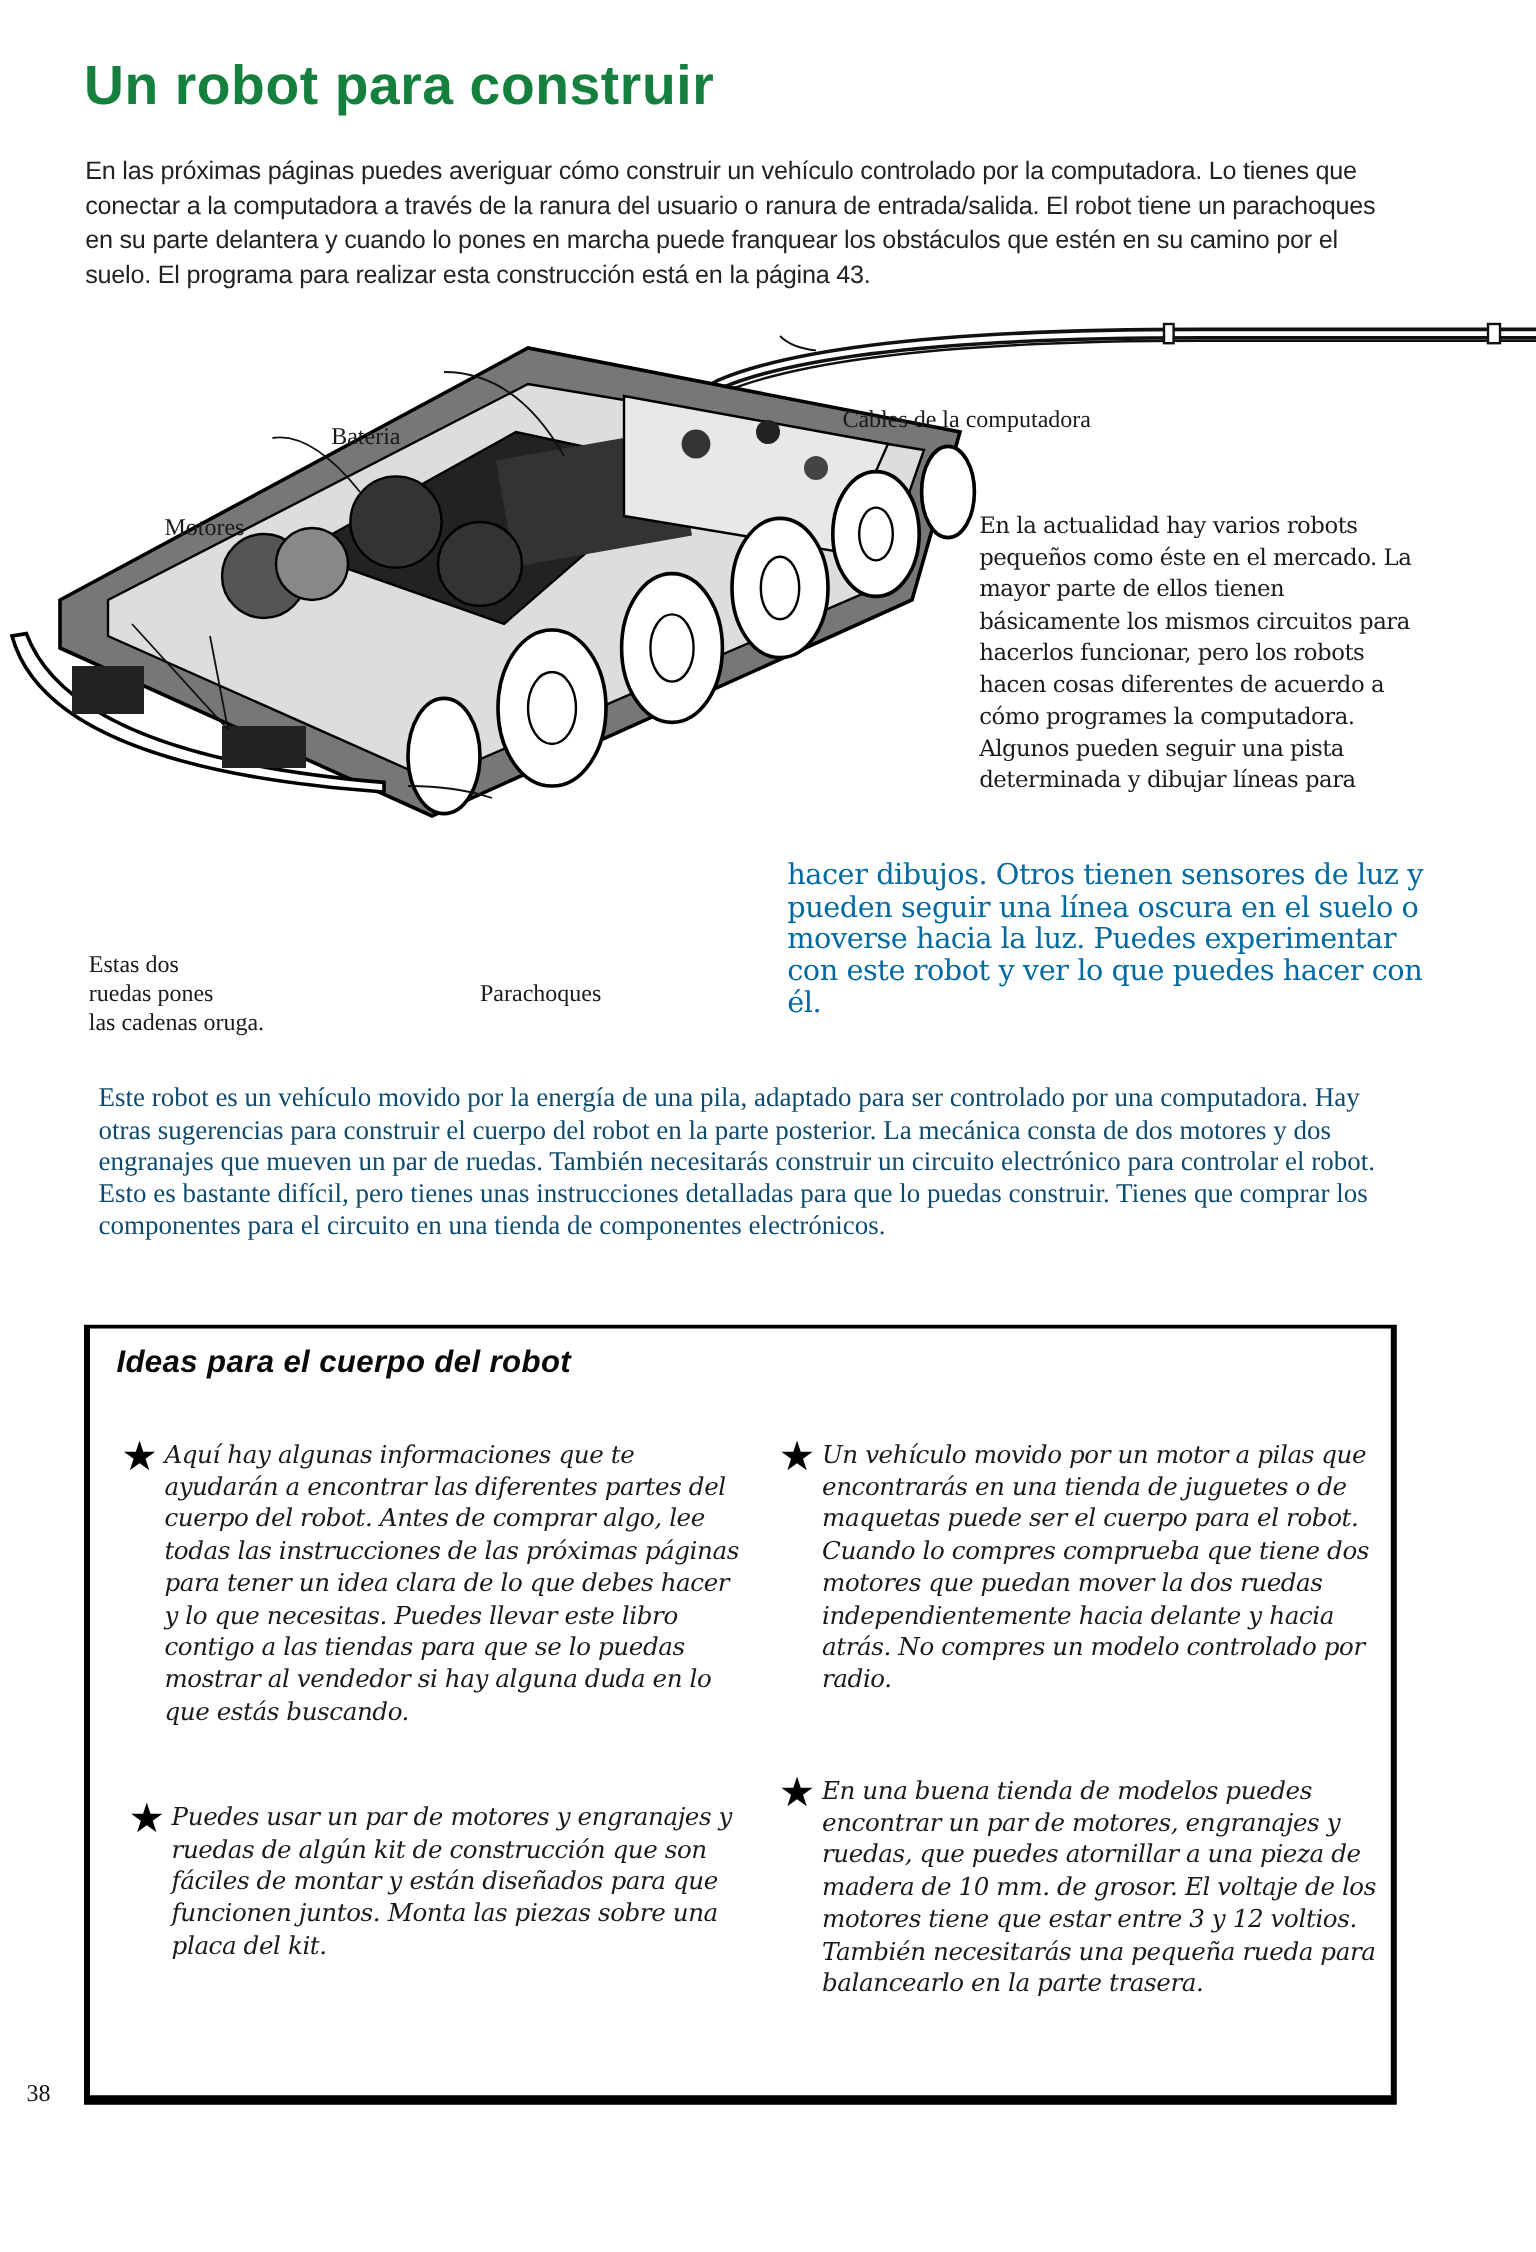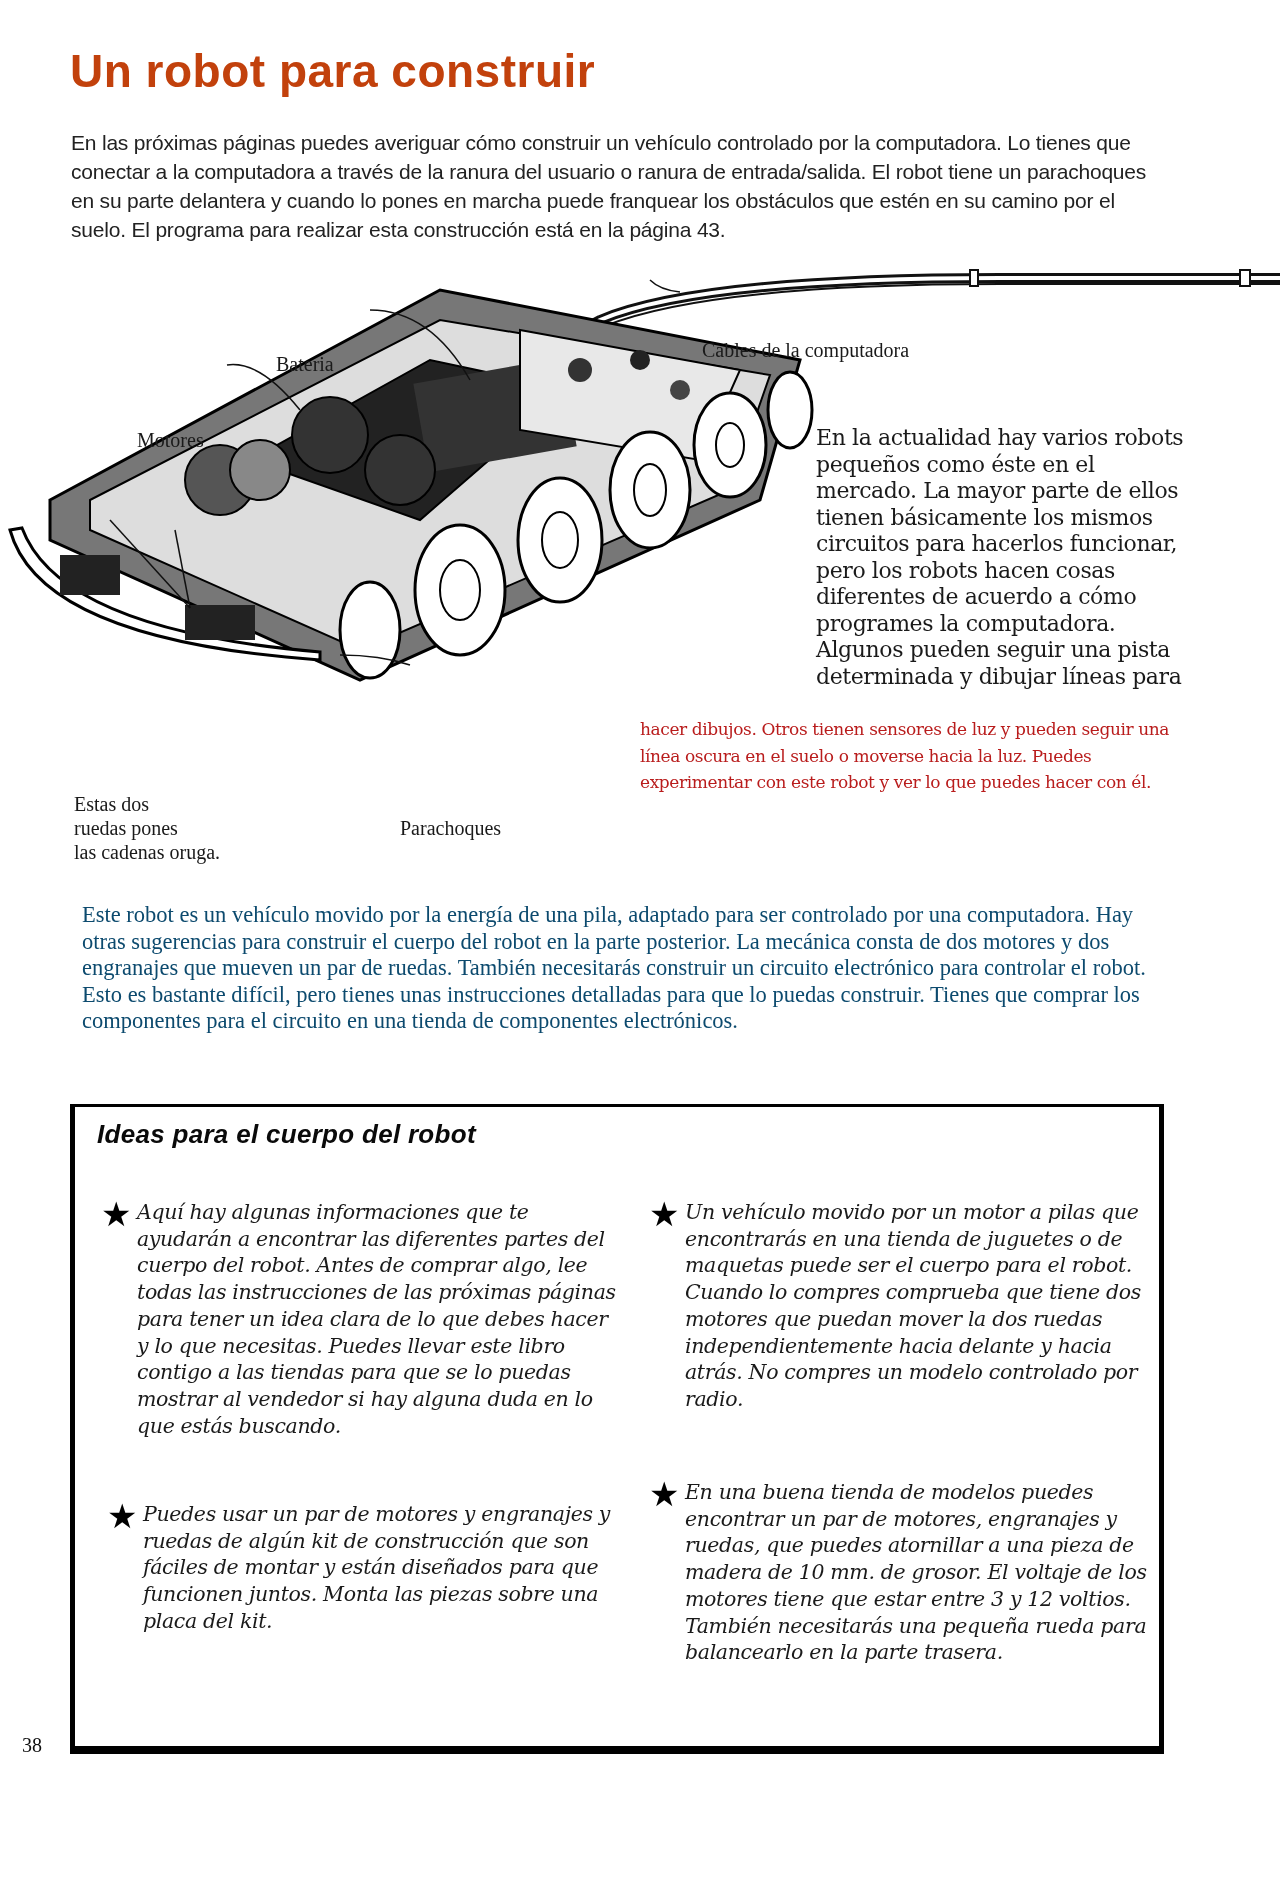--- a/index.html
+++ b/index.html
@@ -1,21 +1,21 @@
 <!DOCTYPE html>
 <html><head>
 <meta charset="utf-8">
 <style>
   html, body { margin: 0; padding: 0; background: #ffffff; }
   body { width: 1280px; height: 1877px; position: relative; overflow: hidden; color: #111; }
-  .title { position: absolute; left: 70px; top: 44px; font-family: "Liberation Sans", sans-serif; font-weight: bold; font-size: 46px; letter-spacing: 0.5px; margin: 0; color: #c2410c; }
+  .title { position: absolute; left: 70px; top: 44px; font-family: "Liberation Sans", sans-serif; font-weight: bold; font-size: 46px; letter-spacing: 0.5px; margin: 0; color: #15803d; }
   .intro { position: absolute; left: 71px; top: 128px; width: 1100px; font-family: "Liberation Sans", sans-serif; font-size: 21px; line-height: 29px; color: #222; margin: 0; letter-spacing: -0.2px; }
   .label { position: absolute; font-family: "Liberation Serif", serif; font-size: 20px; color: #1a1a1a; line-height: 24px; }
-  .side-text { position: absolute; left: 816px; top: 425px; width: 370px; font-family: "DejaVu Serif", serif; font-size: 22px; line-height: 26.5px; color: #1a1a1a; letter-spacing: -0.4px; }
-  .side-text2 { position: absolute; left: 640px; top: 716px; width: 540px; font-family: "DejaVu Serif", serif; font-size: 17px; line-height: 26.5px; color: #b91c1c; letter-spacing: -0.4px; }
+  .side-text { position: absolute; left: 816px; top: 425px; width: 370px; font-family: "DejaVu Serif", serif; font-size: 19px; line-height: 26.5px; color: #1a1a1a; letter-spacing: -0.4px; }
+  .side-text2 { position: absolute; left: 656px; top: 716px; width: 540px; font-family: "DejaVu Serif", serif; font-size: 24px; line-height: 26.5px; color: #0369a1; letter-spacing: -0.4px; }
   .body-para { position: absolute; left: 78px; top: 898px; width: 1080px; font-family: "Liberation Serif", serif; font-size: 22.5px; line-height: 26.5px; color: #0c4a6e; margin: 4px; }
   .ideas-box { position: absolute; left: 70px; top: 1104px; width: 1094px; height: 650px; border-left: 5px solid #000; border-top: 3px solid #000; border-right: 5px solid #000; border-bottom: 8px solid #000; box-sizing: border-box; font-style: italic; }
   .ideas-title { position: absolute; left: 22px; top: 12px; font-family: "Liberation Sans", sans-serif; font-weight: bold; font-size: 26px; color: #0a0a0a; margin: 0; letter-spacing: 0.3px; }
   .idea { position: absolute; font-family: "DejaVu Serif", serif; font-size: 20.5px; line-height: 26.7px; color: #1a1a1a; letter-spacing: -0.35px; }
   .idea .star { position: absolute; left: -36px; top: -2px; font-size: 34px; line-height: 34px; color: #000; font-family: "DejaVu Sans", sans-serif; }
   .page-num { position: absolute; left: 22px; top: 1734px; font-family: "Liberation Serif", serif; font-size: 20px; color: #111; }
   .illus { position: absolute; left: 0; top: 260px; }
 </style>
 </head>
 <body>

